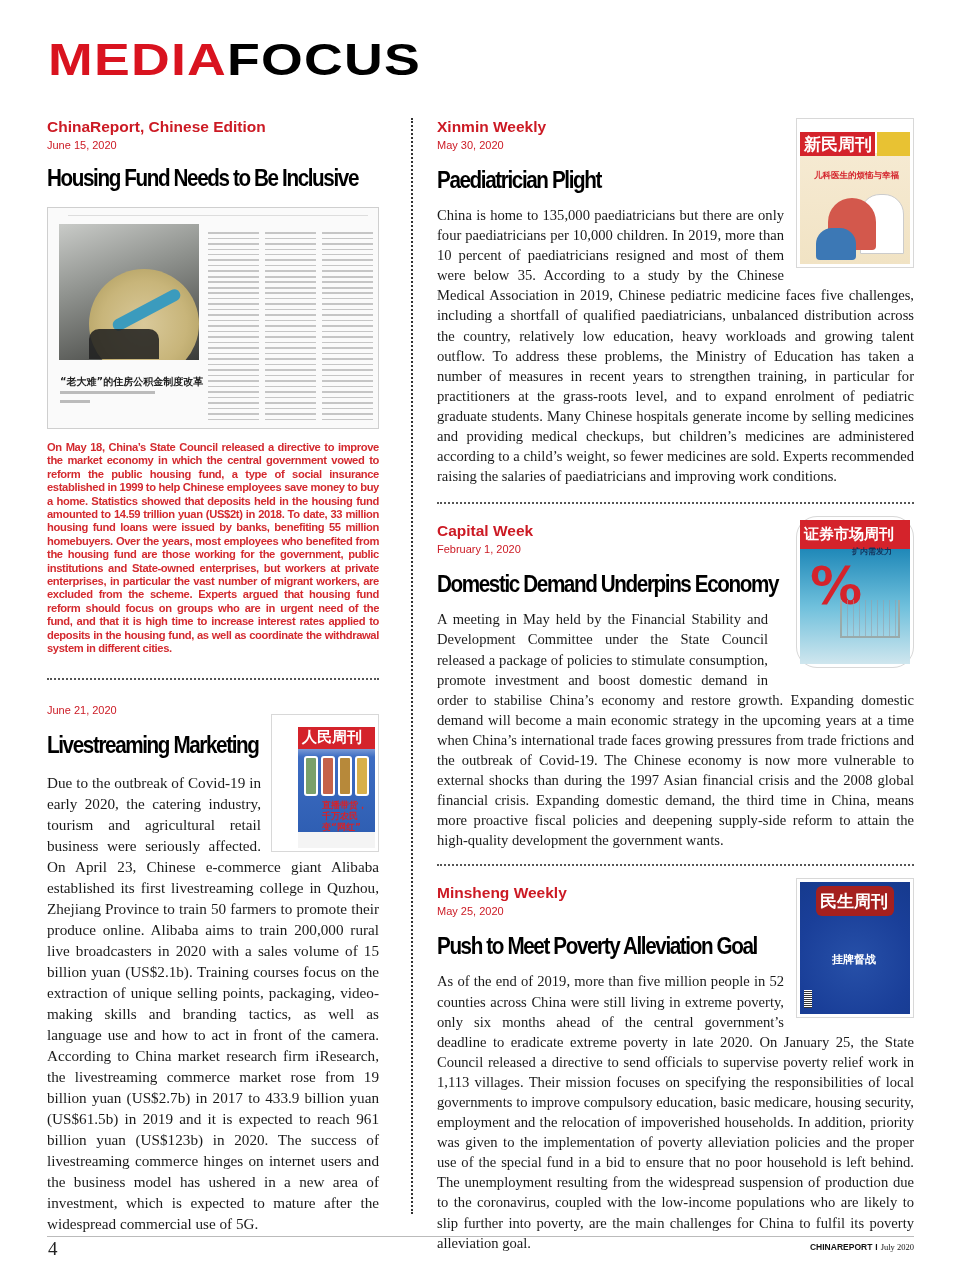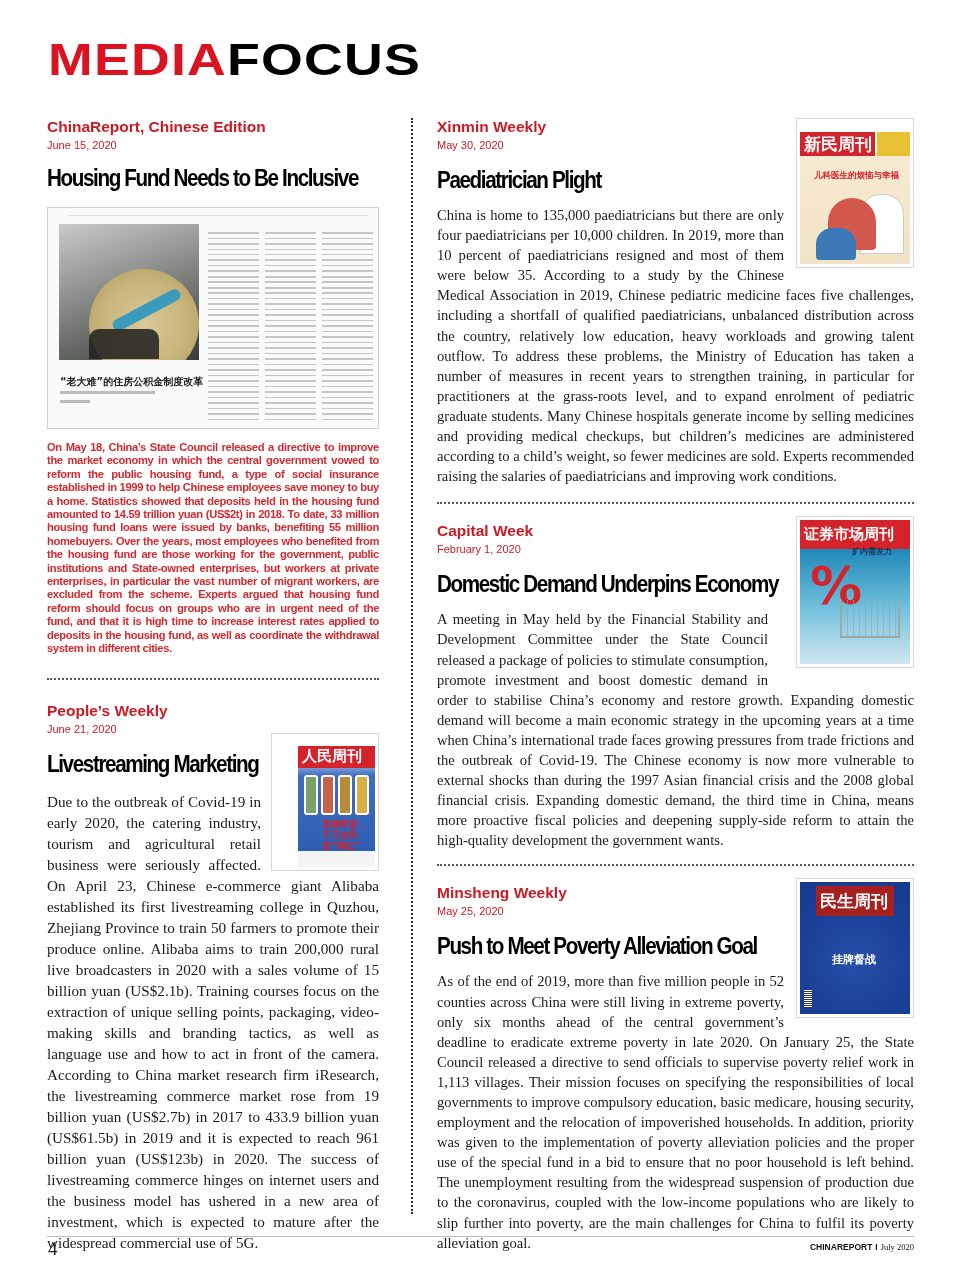--- a/index.html
+++ b/index.html
@@ -58,21 +58,21 @@
   .cover-xinmin .mom { position: absolute; left: 28px; bottom: 14px; width: 48px; height: 52px; background: #d3584c; border-radius: 24px 24px 4px 4px; }
   .cover-xinmin .kid { position: absolute; left: 16px; bottom: 4px; width: 40px; height: 32px; background: #3c78b5; border-radius: 16px 16px 4px 4px; }
 
   .cover-zqsc .inner { background: linear-gradient(#d4232b 0, #d4232b 20%, #1f88b8 20%, #6fc0dc 60%, #cfe6ee 100%); }
   .cover-zqsc .band { top: 2px; height: 24px; font-size: 15px; color: #fff; }
   .cover-zqsc .pct { position: absolute; left: 10px; top: 40px; font-family: "DejaVu Sans", sans-serif; font-weight: bold; color: #d4232b; font-size: 52px; line-height: 52px; }
   .cover-zqsc .cart { position: absolute; left: 40px; top: 80px; width: 60px; height: 38px; border: 2px solid #9aa; border-top: none; background: repeating-linear-gradient(90deg, transparent 0 5px, rgba(150,160,170,.6) 5px 6px); }
   .cover-zqsc .sub { position: absolute; left: 52px; top: 26px; font-family: "DejaVu Sans", sans-serif; font-weight: bold; color: #14335a; font-size: 8px; }
 
   .cover-minsheng .inner { background: radial-gradient(circle at 50% 60%, #2750a8 0%, #1a3f99 60%, #163a8e 100%); }
-  .cover-minsheng .band { left: 16px; right: 16px; top: 4px; height: 30px; background: #a5201f; font-size: 17px; }
+  .cover-minsheng .band { left: 16px; right: 16px; top: 4px; height: 30px; background: #a5201f; font-size: 17px; border-radius: 6px; }
   .cover-minsheng .cn { position: absolute; left: 32px; top: 70px; font-family: "DejaVu Sans", sans-serif; font-weight: bold; color: #fff; font-size: 11px; }
   .cover-minsheng .barcode { position: absolute; left: 4px; bottom: 6px; width: 8px; height: 18px; background: repeating-linear-gradient(to bottom, #fff 0 1px, #333 1px 2px); }
 
   .footer-line { position: absolute; left: 47px; top: 1236px; width: 867px; border-top: 1px solid #bbb; }
   .page-num { position: absolute; left: 48px; top: 1238px; font-family: "Liberation Serif", serif; font-size: 19px; color: #222; }
   .footer-brand { position: absolute; right: 52px; top: 1242px; font-size: 8.5px; color: #111; }
   .footer-brand .b { font-family: "Liberation Sans", sans-serif; font-weight: bold; }
   .footer-brand .sep { font-family: "Liberation Sans", sans-serif; font-weight: bold; margin: 0 3px; }
   .footer-brand .m { font-family: "Liberation Serif", serif; }
 
@@ -110,21 +110,20 @@
         <div></div>
       </div>
     </div>
 
     <p class="red-summary" style="margin-top:12px;">On May 18, China’s State Council released a directive to improve the market economy in which the central government vowed to reform the public housing fund, a type of social insurance established in 1999 to help Chinese employees save money to buy a home. Statistics showed that deposits held in the housing fund amounted to 14.59 trillion yuan (US$2t) in 2018. To date, 33 million housing fund loans were issued by banks, benefiting 55 million homebuyers. Over the years, most employees who benefited from the housing fund are those working for the government, public institutions and State-owned enterprises, but workers at private enterprises, in particular the vast number of migrant workers, are excluded from the scheme. Experts argued that housing fund reform should focus on groups who are in urgent need of the fund, and that it is high time to increase interest rates applied to deposits in the housing fund, as well as coordinate the withdrawal system in different cities.</p>
   </section>
 
   <div class="hdots" style="margin-top:22px;"></div>
 
   <section style="margin-top:22px; position:relative;">
-    <div class="source">People’s Weekly</div>
     <div class="date">June 21, 2020</div>
 
     <div class="cover cover-renmin float-right" style="position:relative; width:108px; height:138px; margin:-4px 0 4px 10px;padding-left:26px;">
       <div class="inner">
         <div class="band">人民周刊</div>
         <div class="tiles">
           <span style="background:#7aa06a;"></span>
             <span style="background:#c5624a;"></span>
             <span style="background:#b7893a;"></span>
             <span style="background:#d8b04a;"></span>
@@ -154,21 +153,21 @@
     </div>
     <div class="source">Xinmin Weekly</div>
     <div class="date">May 30, 2020</div>
     <h2 class="headline" style="margin-top:12px;">Paediatrician Plight</h2>
     <p class="body-serif" style="margin-top:10px;">China is home to 135,000 paediatricians but there are only four paediatricians per 10,000 children. In 2019, more than 10 percent of paediatricians resigned and most of them were below 35. According to a study by the Chinese Medical Association in 2019, Chinese pediatric medicine faces five challenges, including a shortfall of qualified paediatricians, unbalanced distribution across the country, relatively low education, heavy workloads and growing talent outflow. To address these problems, the Ministry of Education has taken a number of measures in recent years to strengthen training, in particular for practitioners at the grass-roots level, and to expand enrolment of pediatric graduate students. Many Chinese hospitals generate income by selling medicines and providing medical checkups, but children’s medicines are administered according to a child’s weight, so fewer medicines are sold. Experts recommended raising the salaries of paediatricians and improving work conditions.</p>
   </section>
 
   <div class="hdots" style="margin-top:16px; clear:both;"></div>
 
   <section style="margin-top:18px;">
-    <div class="cover cover-zqsc float-right" style="position:relative; width:118px; height:152px; margin:-6px 0 4px 28px;">
+    <div class="cover cover-zqsc float-right" style="position:relative; width:118px; height:152px; margin:-6px 0 4px 28px;border-radius:21px;">
       <div class="inner">
         <div class="band">证券市场周刊</div>
         <div class="sub">扩内需发力</div>
         <div class="pct">%</div>
         <div class="cart"></div>
       </div>
     </div>
     <div class="source">Capital Week</div>
     <div class="date">February 1, 2020</div>
     <h2 class="headline" style="margin-top:12px;">Domestic Demand Underpins Economy</h2>

